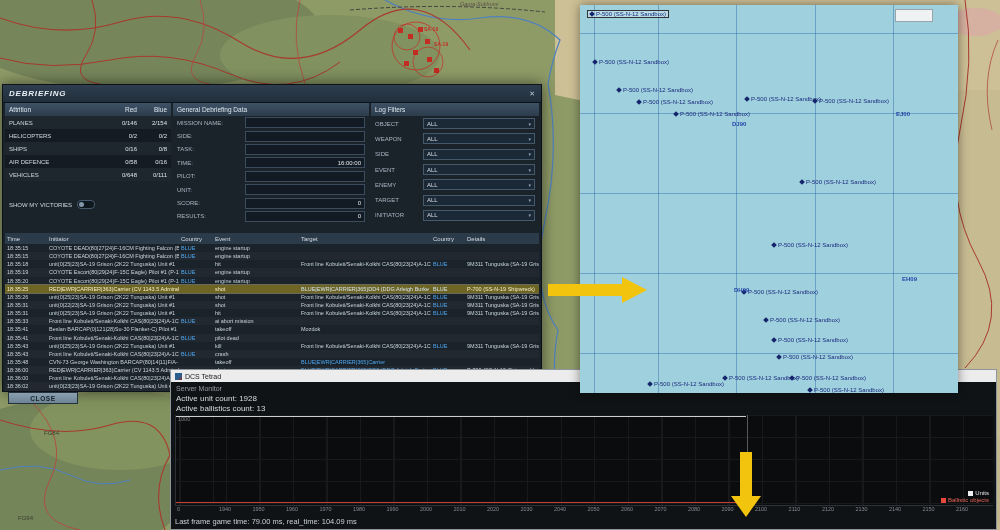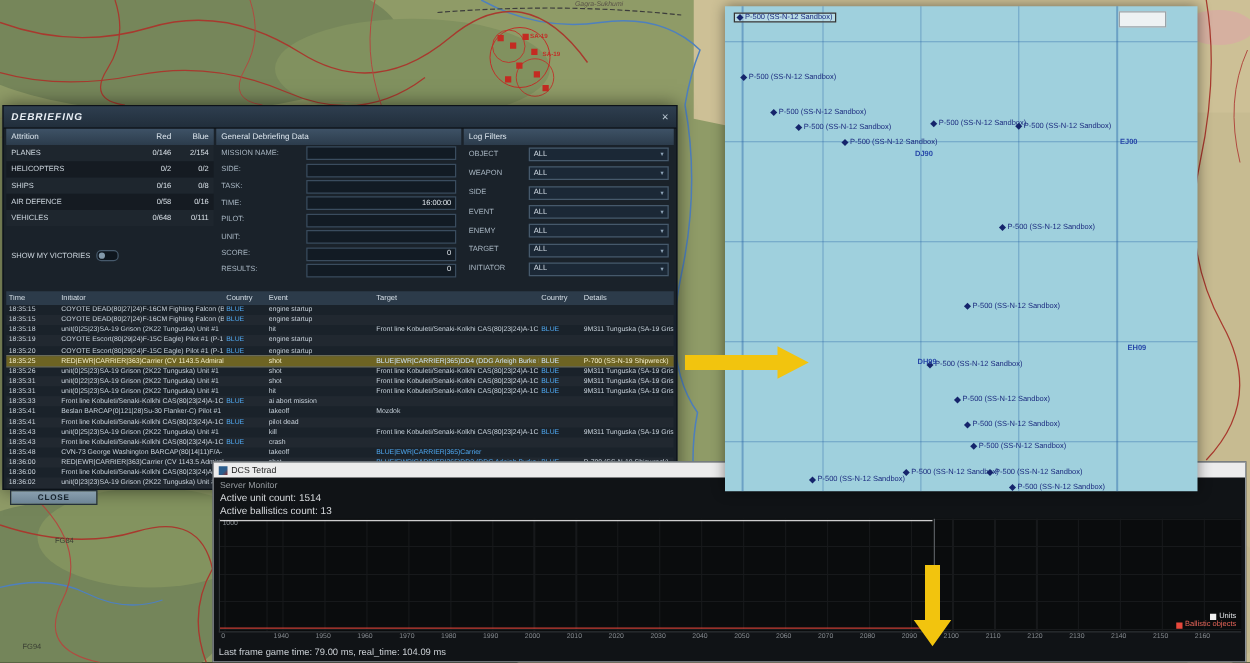--- a/index.html
+++ b/index.html
@@ -479,21 +479,21 @@
 
   <button class="close-btn">CLOSE</button>
 
   <section class="monitor">
     <div class="m-titlebar">
       <span class="m-icon"></span>
       <span class="m-title">DCS Tetrad</span>
     </div>
     <div class="m-body">
       <div class="m-heading">Server Monitor</div>
-      <div class="m-units">Active unit count: 1514</div>
+      <div class="m-units">Active unit count: 1928</div>
       <div class="m-ball">Active ballistics count: 13</div>
       <div class="plot" id="plot">
         <span class="ymax">1000</span>
         <div class="marker-line"></div>
         <div class="legend" id="chart-legend">
             <div class="lgrow" style="color: rgb(226, 229, 232);">
               <span class="sw" style="background: rgb(240, 240, 240);"></span>
               <span class="lgtxt">Units</span>
             </div>
             <div class="lgrow" style="color: rgb(232, 102, 90);">

